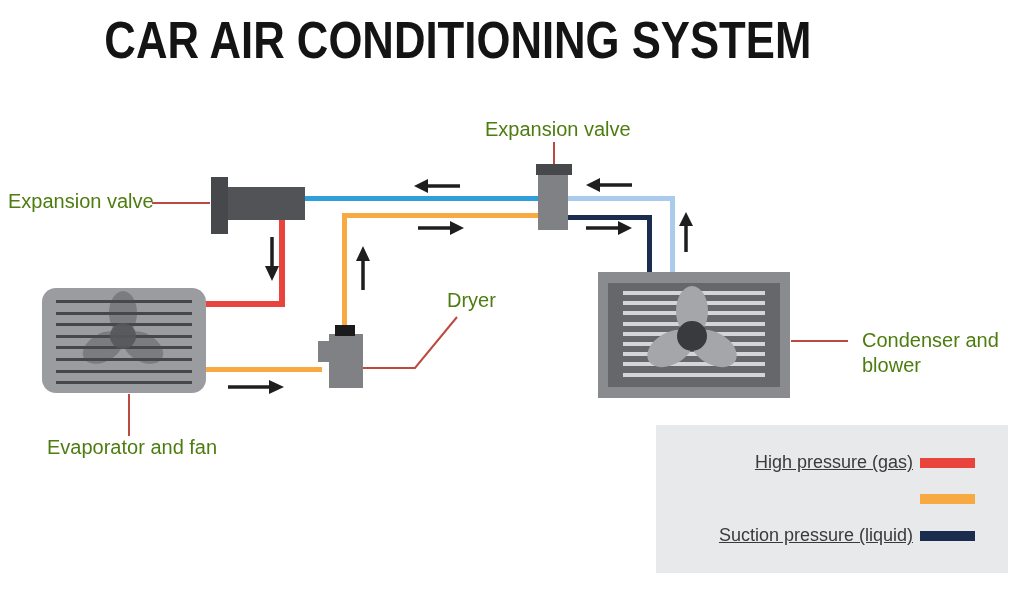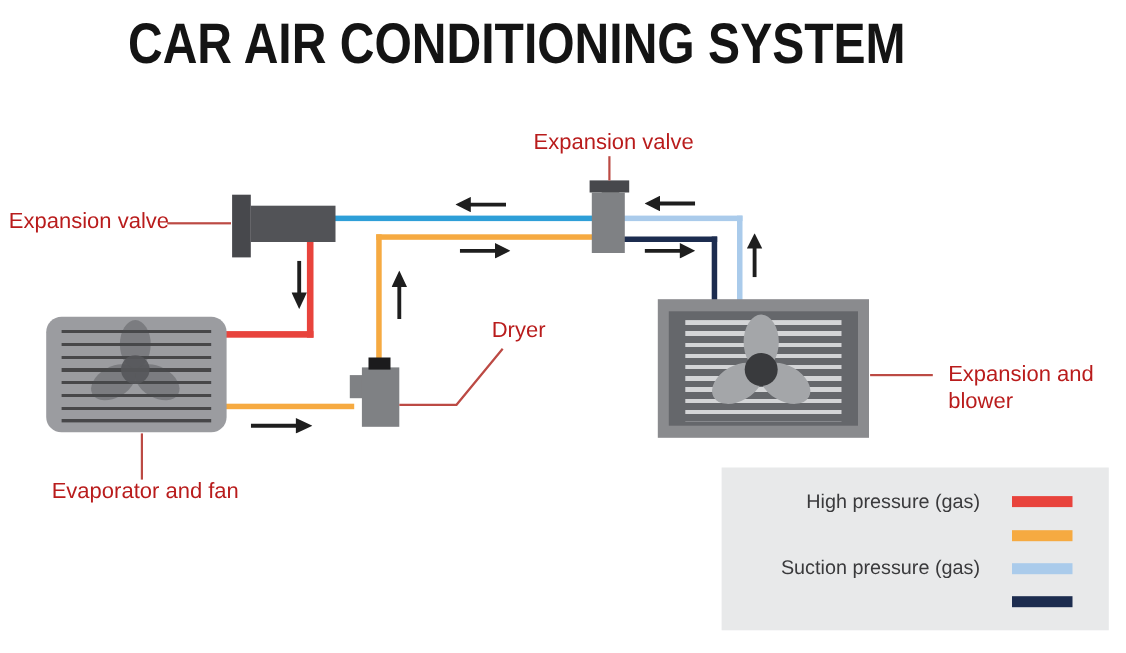--- a/index.html
+++ b/index.html
@@ -1,33 +1,33 @@
 <!DOCTYPE html>
 <html><head>
 <meta charset="utf-8">
 <style>
   html,body{margin:0;padding:0;background:#fff;}
   #canvas{position:relative;width:1024px;height:594px;background:#ffffff;overflow:hidden;
           font-family:"Liberation Sans", sans-serif;color:#3a3a3c;}
   .abs{position:absolute;}
   
-  #title-wrap{position:absolute;left:12px;top:10px;width:916px;text-align:center;}
+  #title-wrap{position:absolute;left:0;top:10px;width:916px;text-align:center;}
   #title{display:inline-block;font-size:52px;font-weight:bold;letter-spacing:0px;color:#141414;
          transform:scaleX(0.84);transform-origin:center;white-space:nowrap;}
   
-  .label{position:absolute;font-size:20px;color:#b91c1c;white-space:nowrap;}
+  .label{position:absolute;font-size:20px;color:#4d7c0f;white-space:nowrap;}
   
   .pipe{position:absolute;}
   
   .pointer-h{position:absolute;height:2px;}
   .pointer-v{position:absolute;width:2px;}
   
   #legend{position:absolute;left:656px;top:425px;width:352px;height:148px;background:#e8e9ea;
           display:flex;flex-direction:column;justify-content:space-evenly;padding:6px 0;box-sizing:border-box;}
-  .legend-row{display:flex;align-items:center;justify-content:flex-end;gap:29px;padding-right:33px;}
+  .legend-row{display:flex;align-items:center;justify-content:flex-end;gap:7px;padding-right:33px;text-decoration:underline;}
   .legend-label{font-size:18px;color:#3a3a3c;}
   .legend-swatch{width:55px;height:10px;flex:0 0 55px;}
   
   .unit{position:absolute;}
   #condenser{left:42px;top:288px;width:164px;height:105px;background:#9b9ca0;border-radius:14px;}
   #condenser-slats{position:absolute;left:14px;top:12px;width:136px;height:84px;
       background:repeating-linear-gradient(to bottom,#474749 0 3px,transparent 3px 11.6px);}
   #evaporator{left:598px;top:272px;width:192px;height:126px;background:#8a8b8e;}
   #evaporator-inner{position:absolute;left:10px;top:11px;width:172px;height:104px;background:#65676b;}
   #evaporator-slats{position:absolute;left:15px;top:8px;width:142px;height:92px;
@@ -131,33 +131,30 @@
   <div class="pointer-v" style="left: 553px; top: 142px; height: 22px; background: rgb(188, 74, 68);"></div>
 
   <div class="label" style="left:447px;top:289px;">Dryer</div>
   <svg class="abs" style="left:360px;top:312px;" width="102" height="60" viewBox="0 0 102 60">
     <polyline points="3,56 55,56 97,5" fill="none" stroke="#bc4a44" stroke-width="2" style="stroke: rgb(188, 74, 68);"></polyline>
   </svg>
 
   <div class="label" style="left:47px;top:436px;">Evaporator and fan</div>
   <div class="pointer-v" style="left: 128px; top: 394px; height: 42px; background: rgb(188, 74, 68);"></div>
 
-  <div class="label" style="left:862px;top:328px;white-space:normal;width:150px;line-height:25px;">Expansion and blower</div>
+  <div class="label" style="left:862px;top:328px;white-space:normal;width:150px;line-height:25px;">Condenser and blower</div>
   <div class="pointer-h" style="left: 791px; top: 340px; width: 57px; background: rgb(188, 74, 68);"></div>
 
   <div id="legend">
     <div class="legend-row">
       <span class="legend-label">High pressure (gas)</span>
       <span class="legend-swatch" style="background: rgb(232, 67, 60);"></span>
     </div>
     <div class="legend-row">
       <span class="legend-swatch" style="background: rgb(246, 170, 65);"></span>
     </div>
     <div class="legend-row">
-      <span class="legend-label">Suction pressure (gas)</span>
-      <span class="legend-swatch" style="background: rgb(170, 203, 235);"></span>
-    </div>
-    <div class="legend-row">
+      <span class="legend-label">Suction pressure (liquid)</span>
       <span class="legend-swatch" style="background: rgb(28, 44, 79);"></span>
     </div>
   </div>
 
 </div>
 
 </body></html>

